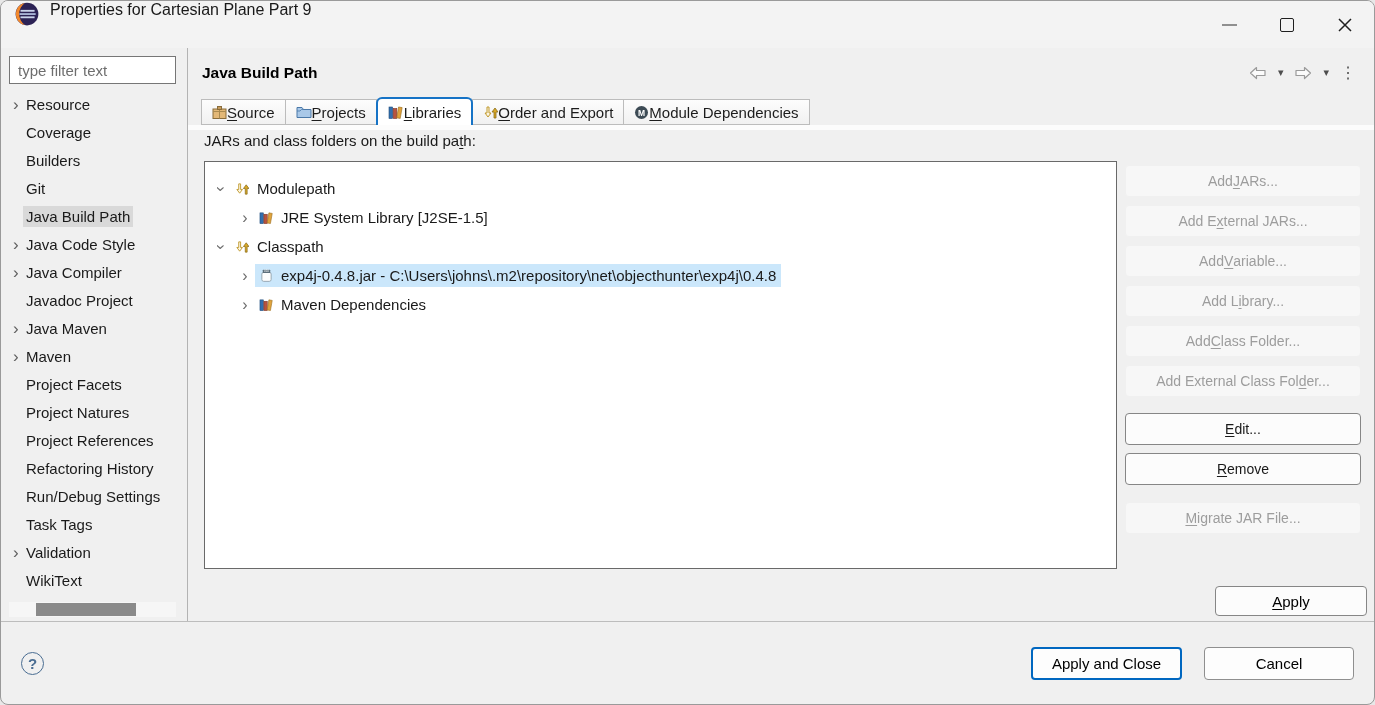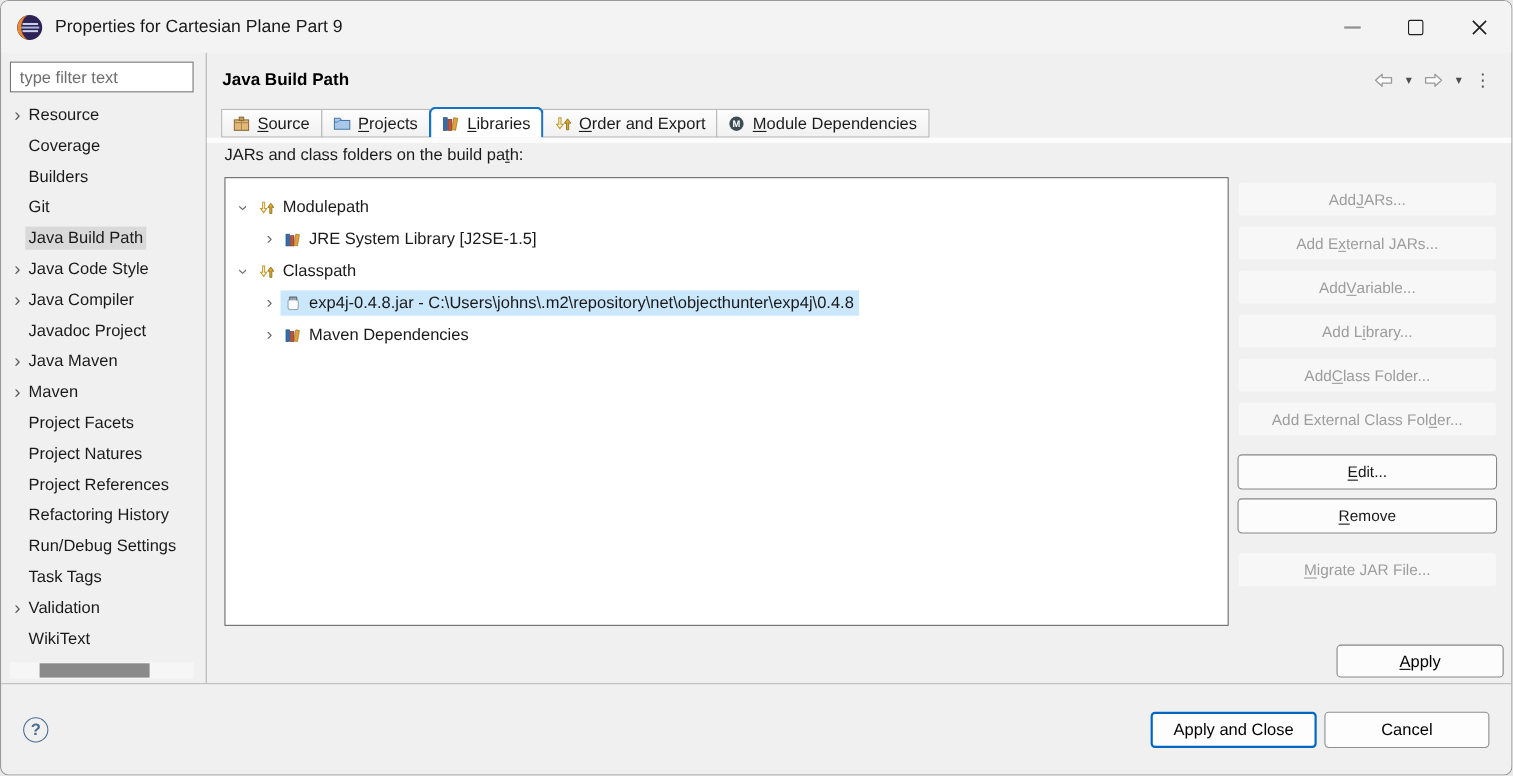--- a/index.html
+++ b/index.html
@@ -4,21 +4,21 @@
 <style>
   * { box-sizing:border-box; margin:0; padding:0; }
   html,body { background:#e8e8e8; }
   .win {
     position:relative; width:1375px; height:705px;
     font-family:"Liberation Sans", sans-serif; color:#1a1a1a;
     background:#f0f0f0; border:1px solid #9a9a9a; border-radius:8px; overflow:hidden;
   }
   
   .titlebar { position:absolute; top:0; left:0; right:0; height:47px;
-    background:#f3f3f3; display:flex; align-items:center; }
+    background:#f3f3f3; display:flex; align-items:flex-start; }
   .app-icon { width:26px; height:26px; margin-left:13px; flex:0 0 auto; }
   .win-title { margin-left:10px; font-size:16px; color:#191919; }
   .win-controls { margin-left:auto; display:flex; height:100%; }
   .win-ctl { width:58px; height:100%; display:flex; align-items:center; justify-content:center; cursor:default; }
   .min-glyph { width:15px; border-top:2px solid #8f8f8f; }
   .max-glyph { width:14px; height:14px; border:1.6px solid #1f1f1f; border-radius:2px; }
   
   .sidebar { position:absolute; top:47px; left:0; width:187px; bottom:83px;
     border-right:1px solid #b3b3b3; overflow:hidden; }
   .filter-input { display:block; margin:8px 0 6px 8px; width:167px; height:28px;
@@ -32,21 +32,21 @@
   .side-hscroll { position:absolute; bottom:4px; left:8px; width:167px; height:15px; background:#f6f6f6; }
   .side-hthumb { position:absolute; left:27px; top:1px; width:100px; height:13px; background:#8a8a8a; }
   
   .main { position:absolute; top:47px; left:187px; right:0; bottom:83px; }
   .header-row { height:49px; display:flex; align-items:center; padding:0 14px; }
   .page-title { font-size:15.5px; font-weight:bold; color:#000; }
   .header-tools { margin-left:auto; display:flex; align-items:center; gap:11px; padding-right:4px; color:#4d4d4d; }
   .tri { font-size:11px; color:#4d4d4d; }
   .kebab { font-size:16px; color:#555; }
   .tabs-row { display:flex; align-items:flex-end; height:28px; margin-left:13px; position:relative; z-index:1; }
-  .tab { height:26px; display:flex; align-items:center; gap:7px; padding:0 10px;
+  .tab { height:26px; display:flex; align-items:center; padding:0 10px;
     background:linear-gradient(#fdfdfd,#f1f1f1); border:1px solid #bcbcbc; margin-right:-1px;
     font-size:15px; color:#1c1c1c; white-space:nowrap; }
   .tab.selected { height:28px; background:#fff; border:2px solid #1673c6; border-bottom:none;
     border-radius:6px 6px 0 0; position:relative; z-index:2; }
   .white-strip { height:5px; background:#fcfcfc; }
   .tree-label { position:absolute; left:16px; top:84px; font-size:15px; }
   .tree-panel { position:absolute; left:16px; top:113px; width:913px; height:408px;
     background:#fff; border:1px solid #696969; padding-top:12px; overflow:hidden; }
   .trow { height:29px; display:flex; align-items:center; font-size:15px; white-space:nowrap; }
   .trow.lv0 { padding-left:6px; }
@@ -64,21 +64,21 @@
   .pbtn.on  { background:#fcfcfc; color:#191919; border:1px solid #868686; }
   .gap16 { margin-top:16px; } .gap17 { margin-top:17px; }
   .apply-btn { position:absolute; right:7px; top:538px; width:152px; height:30px;
     background:#fcfcfc; border:1px solid #868686; border-radius:4px; font-size:15px;
     display:flex; align-items:center; justify-content:center; }
   
   .bottombar { position:absolute; left:0; right:0; bottom:0; height:83px;
     border-top:1px solid #bdbdbd; display:flex; align-items:center; padding:0 20px; }
   .help-icon { width:23px; height:23px; border:1.6px solid #4a6d92; border-radius:50%;
     color:#4a6d92; font-size:15px; font-weight:bold; display:flex; align-items:center; justify-content:center; }
-  .footer-btns { margin-left:auto; display:flex; gap:7px;align-items:center; }
+  .footer-btns { margin-left:auto; display:flex; gap:22px;align-items:center; }
   .fbtn { height:33px; border-radius:4px; font-size:15px; display:flex; align-items:center; justify-content:center; background:#fdfdfd; }
   .fbtn.default { width:151px; border:2px solid #0067c0; }
   .fbtn.normal { width:150px; border:1px solid #8f8f8f; }
   u { text-underline-offset:2px; }
 </style>
 </head>
 <body>
 
 <div class="win">
 

